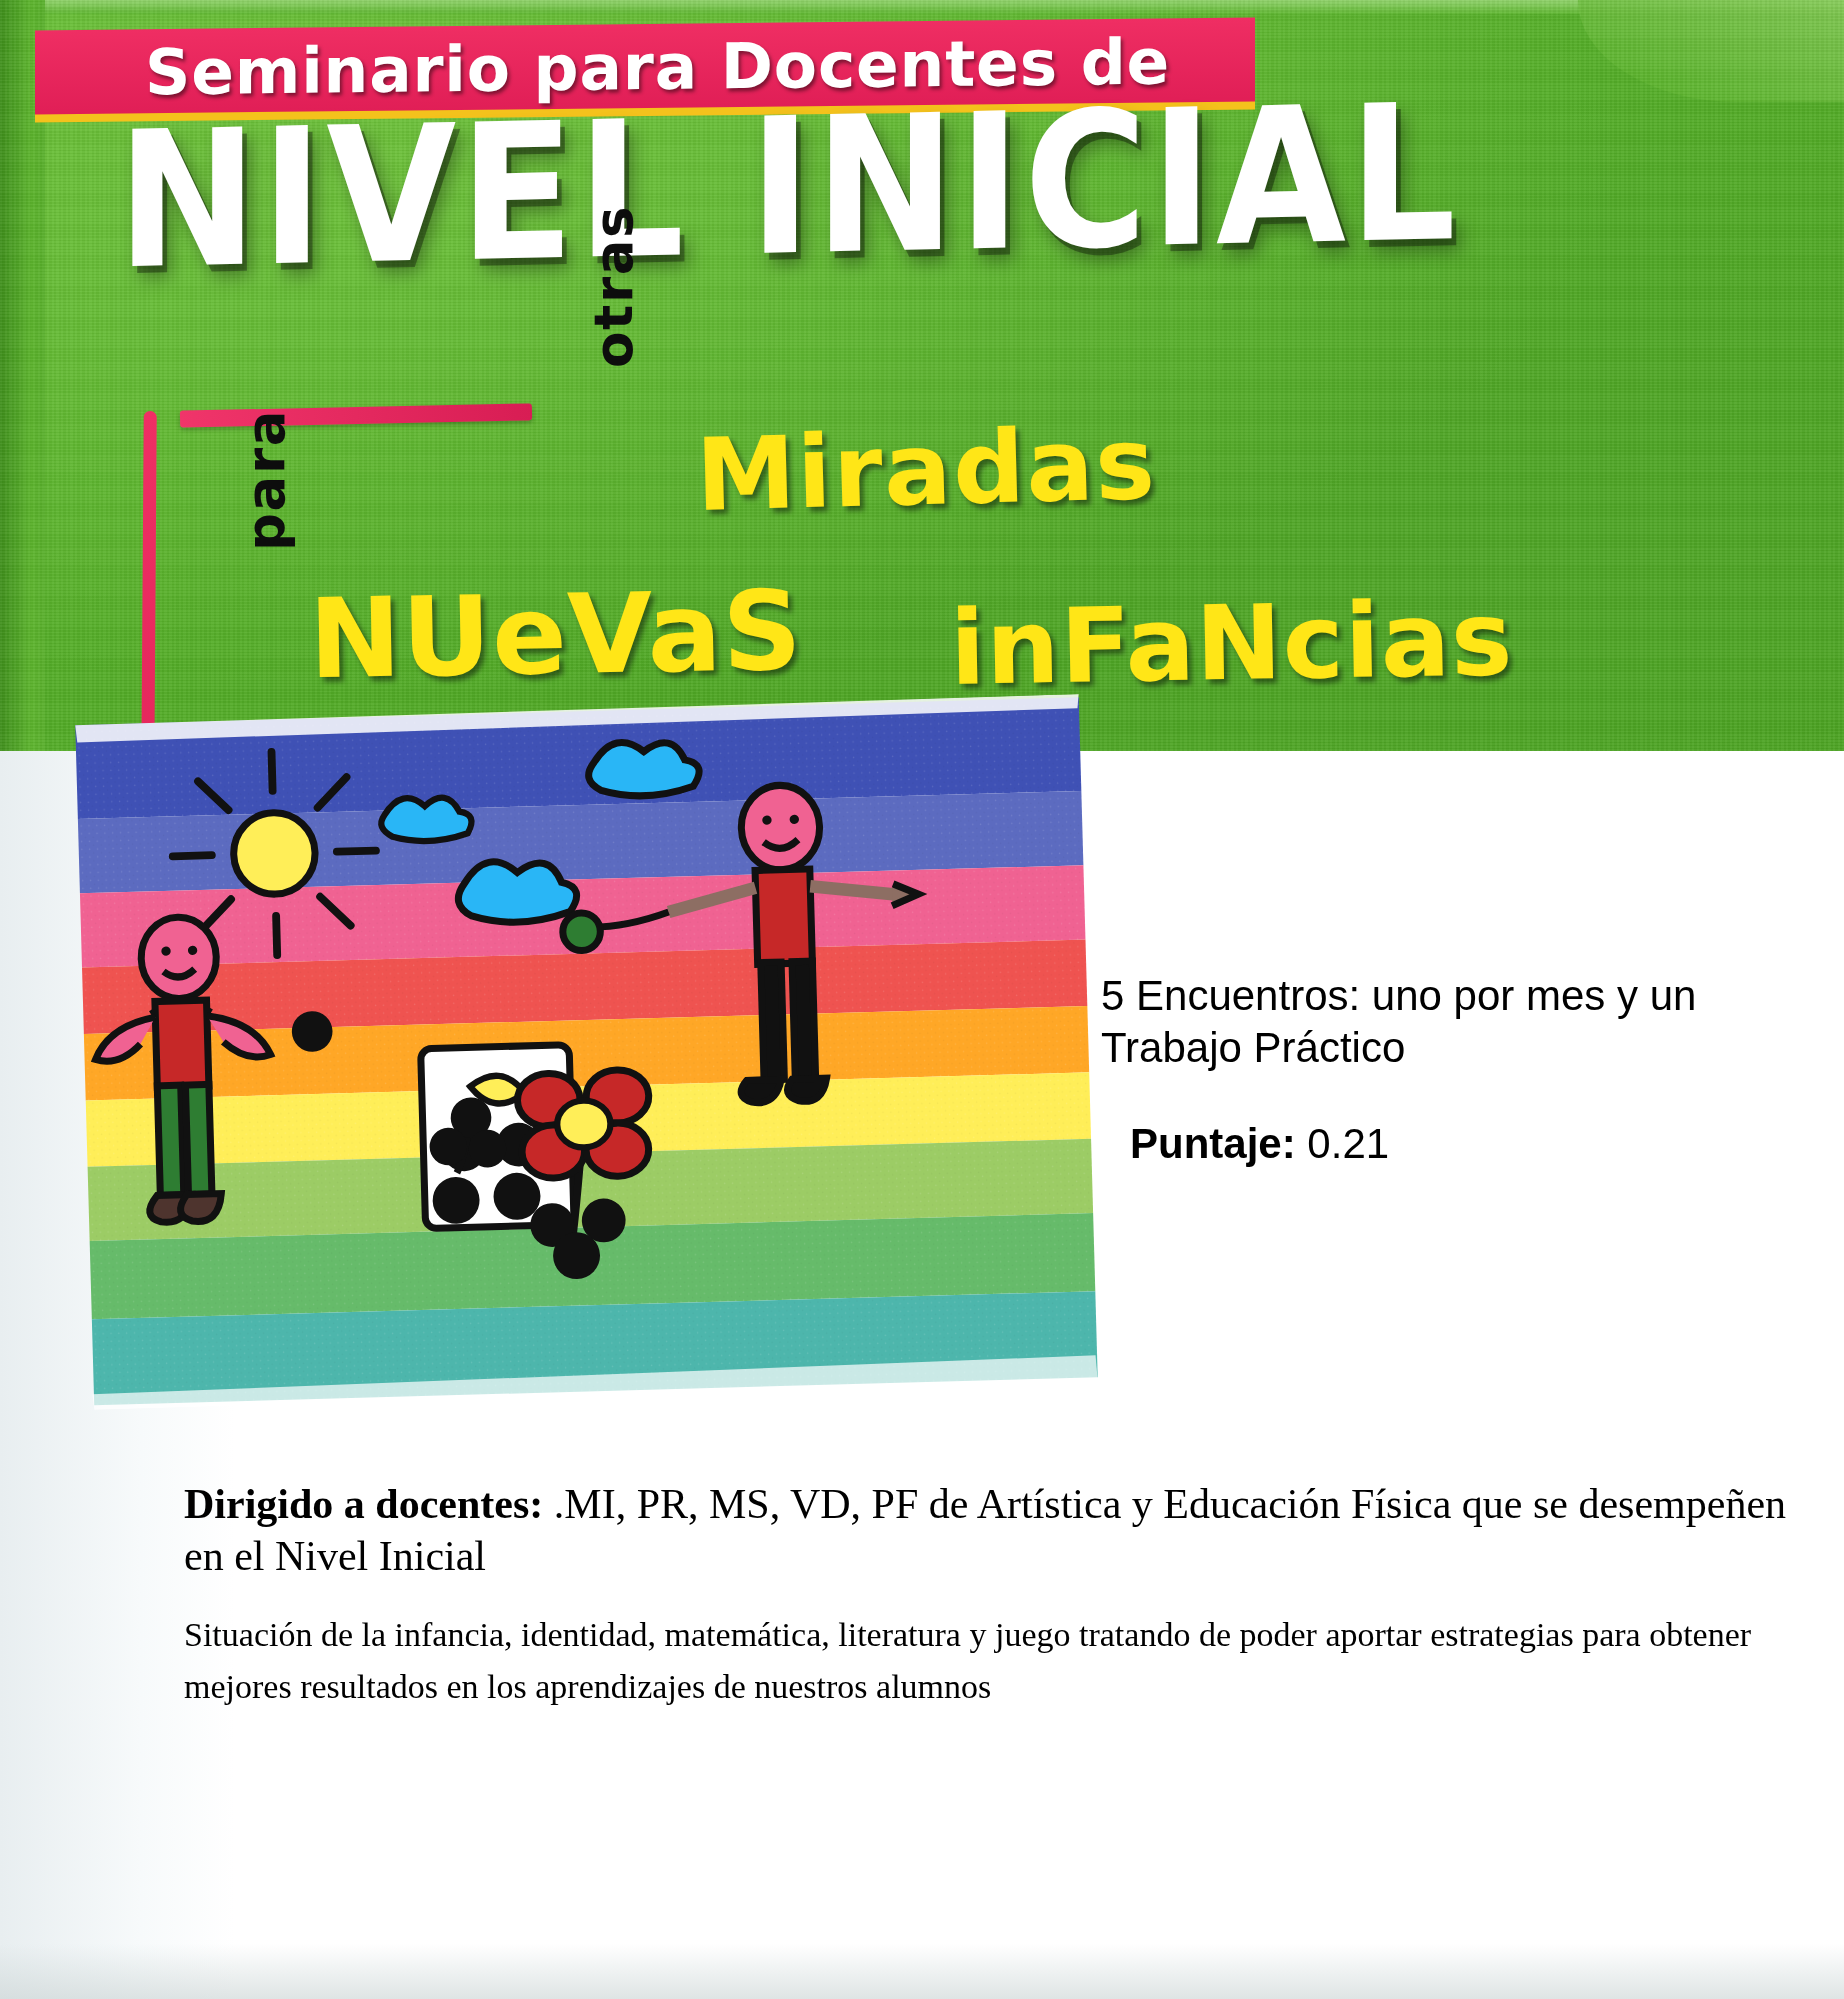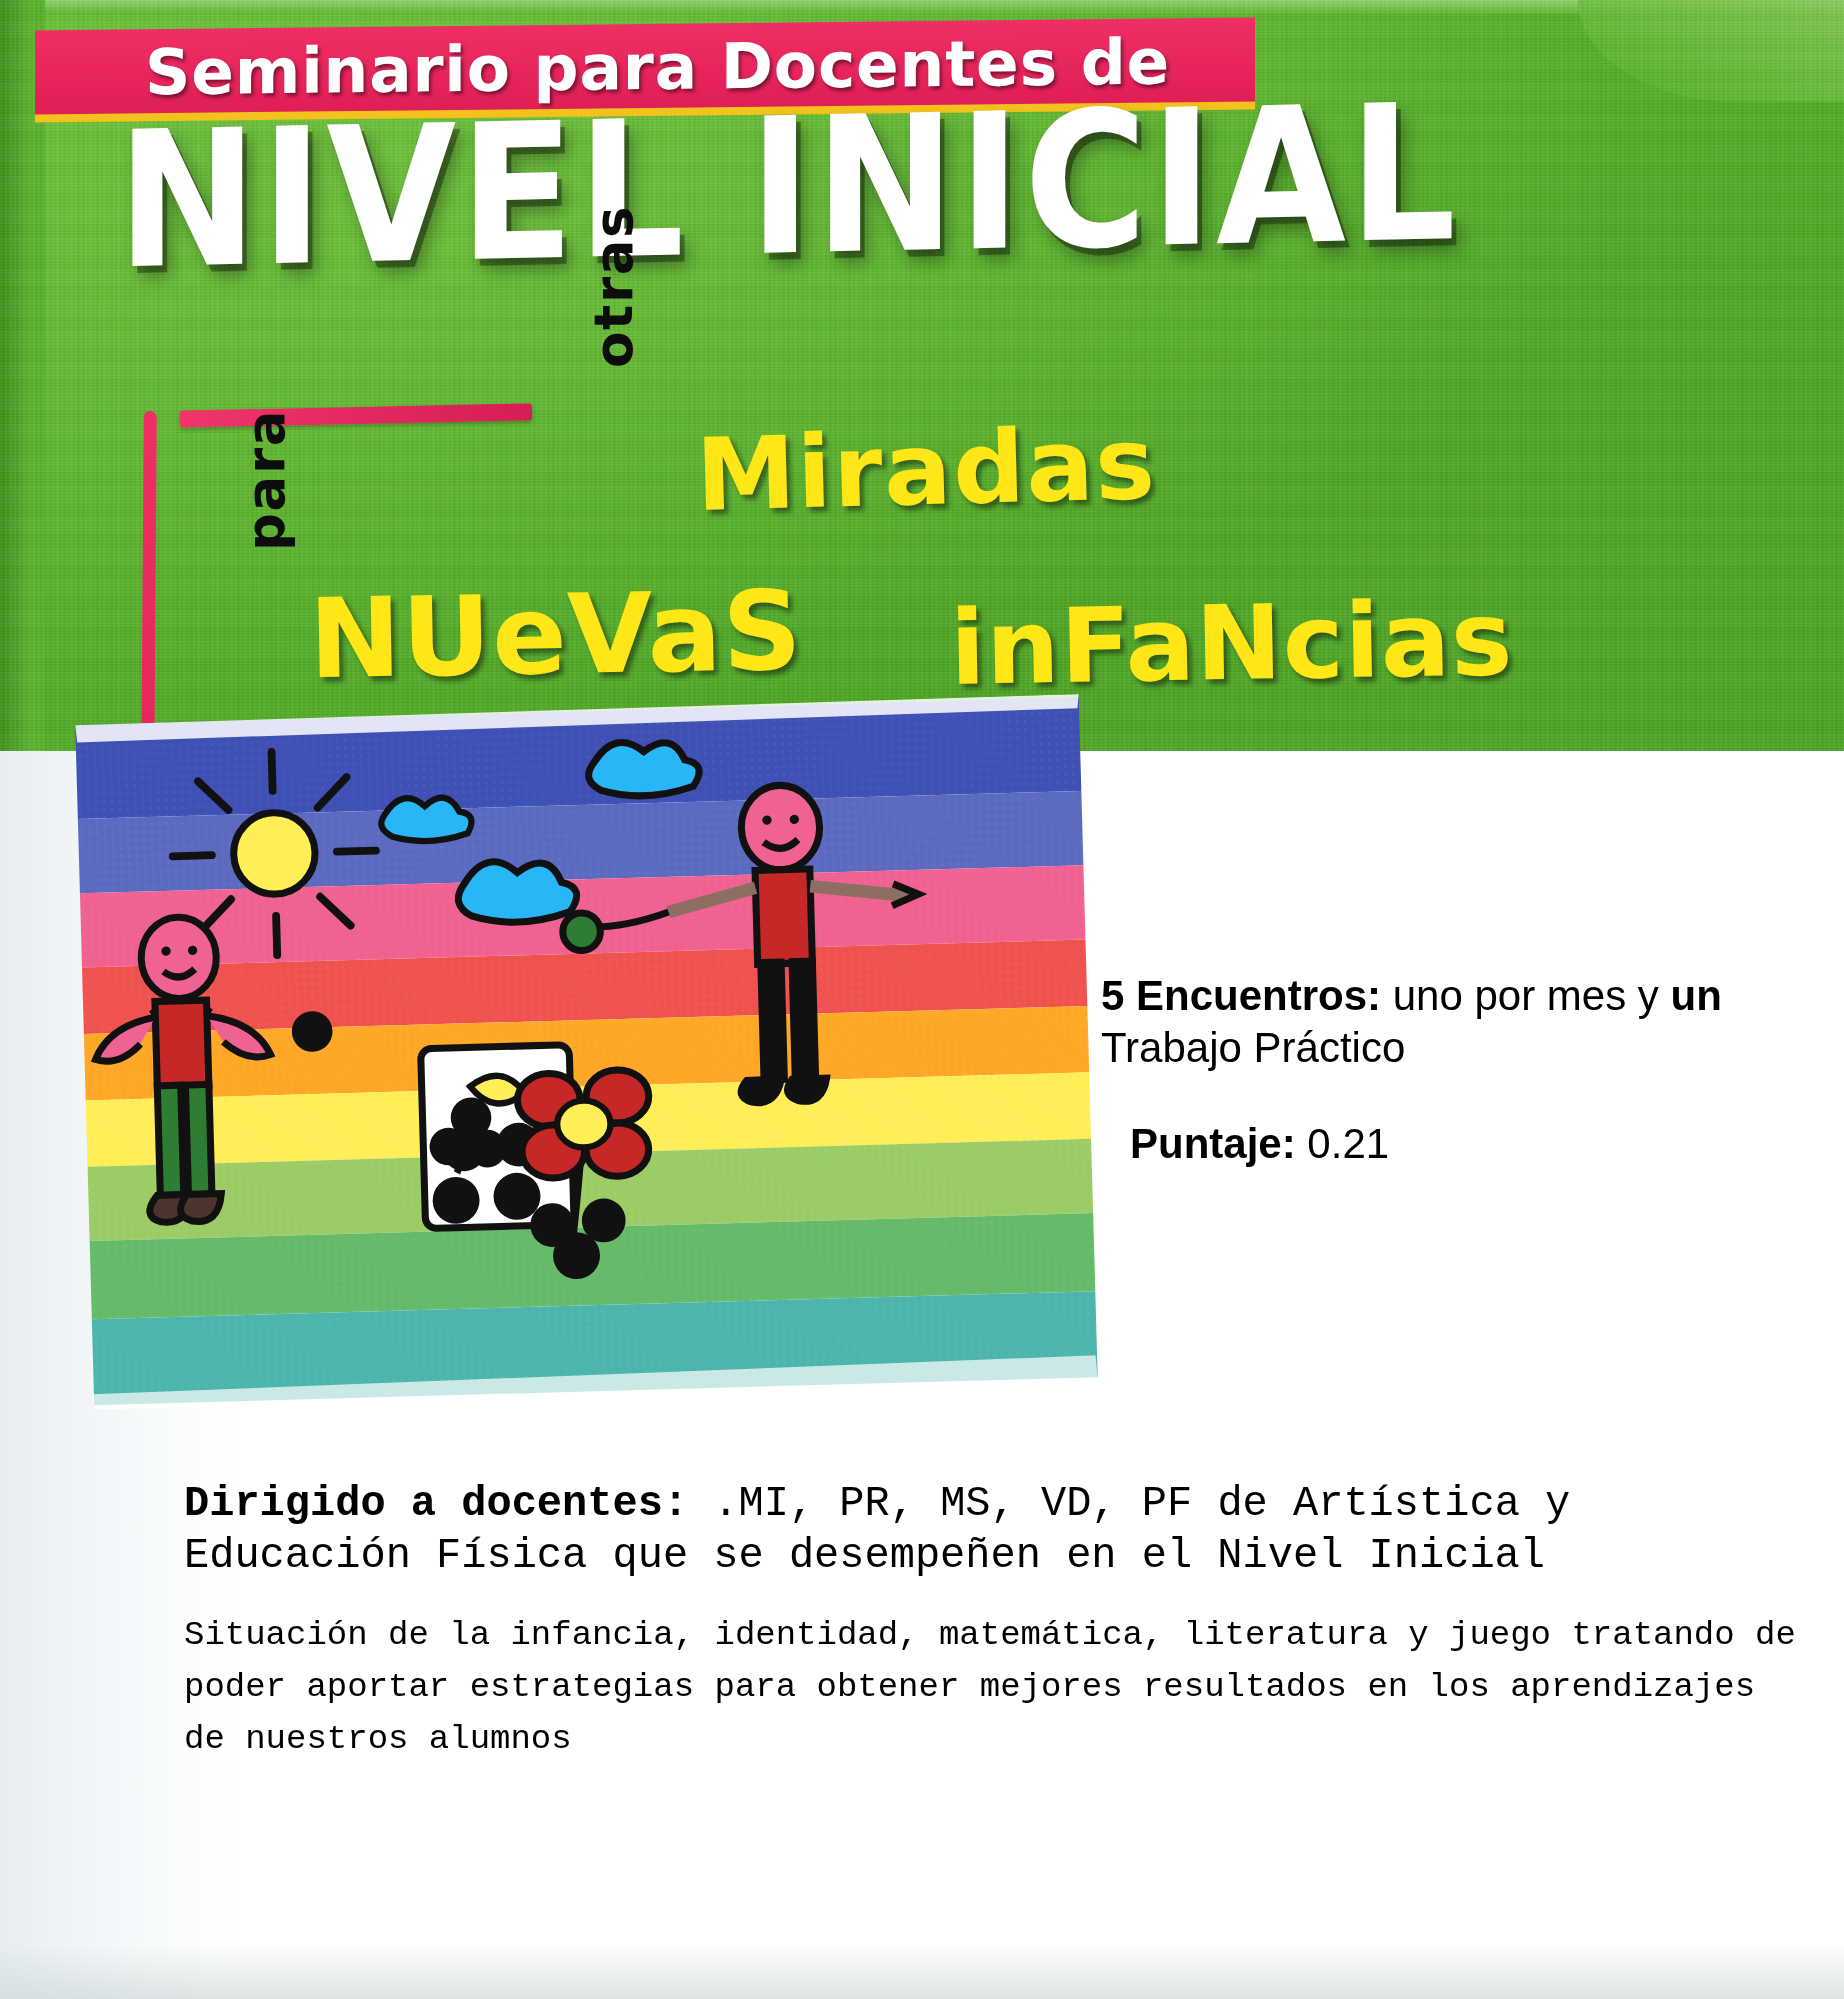--- a/index.html
+++ b/index.html
@@ -241,36 +241,36 @@
     top: 970px;
     width: 727px;
     font-family: "Liberation Sans", sans-serif;
     color: #000000;
   }
   .info-line {
     font-size: 42px;
     line-height: 52px;
     margin: 0 0 45px 0;
   }
-  .info-line b { font-weight: bold; }
+  .info-line b { font-weight: normal; }
   .puntaje {
     font-size: 42px;
     line-height: 50px;
     margin: 4px;
     padding-left: 25px;
   }
 
   
   .body-block {
     position: absolute;
     left: 184px;
     top: 1478px;
     width: 1627px;
     color: #000000;
-    font-family: Liberation Mono, monospace;
+    font-family: Liberation Serif, serif;
   }
   .para {
     font-size: 42px;
     line-height: 52px;
     margin: 0 0 26.6px 0;
   }
   .para b { font-weight: bold; }
   .head-line {
     font-size: 42px;
     font-weight: bold;

